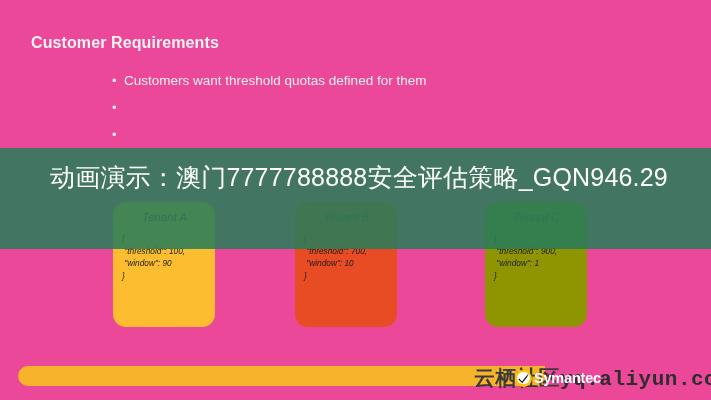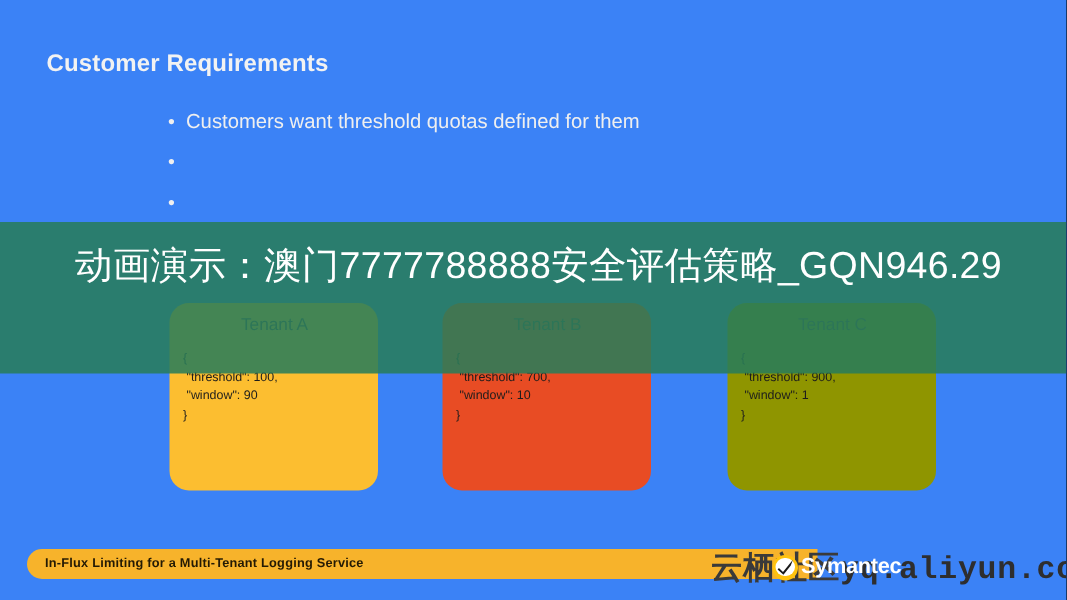--- a/index.html
+++ b/index.html
@@ -4,21 +4,21 @@
 <style>
   html, body {
     margin: 0;
     padding: 0;
     background: #000000;
   }
   #slide {
     position: relative;
     width: 711px;
     height: 400px;
-    background: #3b82f6;
+    background: #ec4899;
     overflow: hidden;
     font-family: "Liberation Sans", sans-serif;
   }
 
   
   .slide-title {
     position: absolute;
     left: 31px;
     top: 34px;
     font-size: 16px;
@@ -48,26 +48,27 @@
     width: 12px;
     flex: 0 0 12px;
     color: #efefef;
     font-size: 13px;
     line-height: 17px;
   }
 
   
   .tenant {
     position: absolute;
-    width: 139px;
+    width: 102px;
     height: 125px;
     border-radius: 13px;
     top: 202px;
     box-sizing: border-box;
     padding: 9px 8px 0 9px;
+    font-style: italic;
   }
   .tenant-name {
     font-size: 11.5px;
     color: #4b4b4b;
     text-align: center;
     margin-bottom: 7px;
     height: 14px;
   }
   .tenant-json {
     font-size: 8.3px;
@@ -217,21 +218,20 @@
 
   <div class="tenant" id="tenant-c">
     <div class="tenant-name">Tenant C</div>
     <div class="tenant-json">{
  "threshold": 900,
  "window": 1
 }</div>
   </div>
 
   <div class="bottom-bar"></div>
-  <div class="bottom-bar-label">In-Flux Limiting for a Multi-Tenant Logging Service</div>
 
   <div class="watermark">
     <span>云栖社区</span><span class="wm-en">yq.aliyun.com</span>
   </div>
 
   <div class="symantec">
     <span class="symantec-mark">
       <span class="ring"></span>
       <span class="inner"></span>
       <svg width="17" height="17" viewBox="0 0 17 17">

